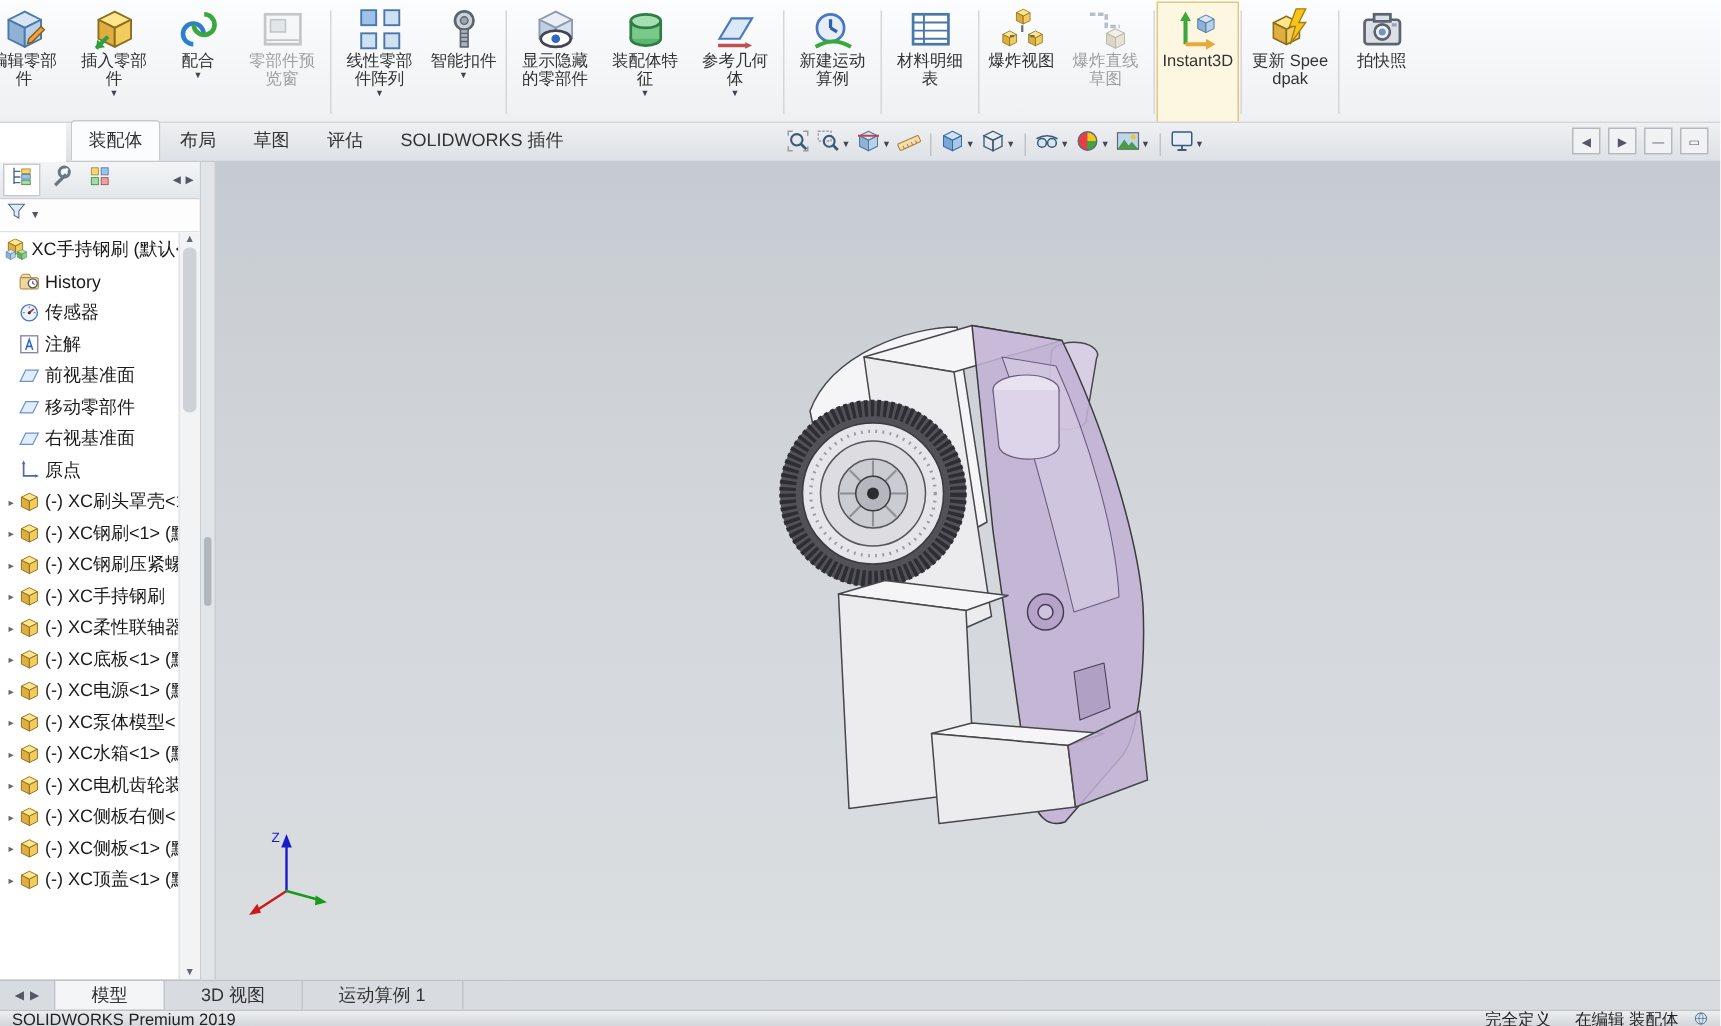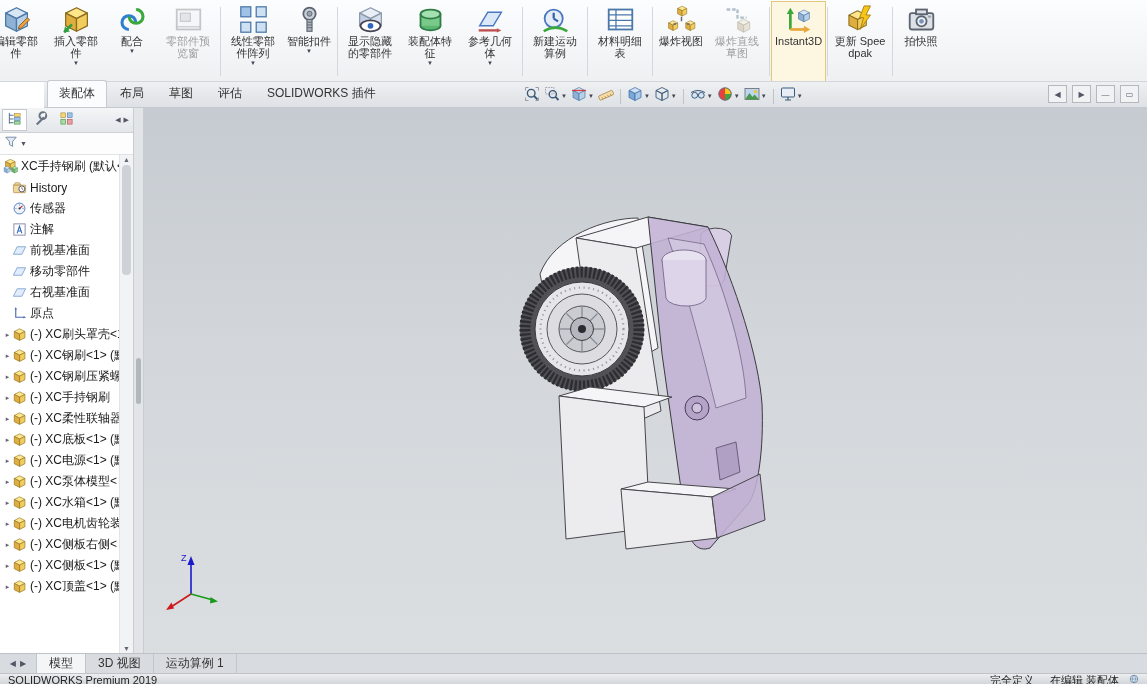--- a/index.html
+++ b/index.html
@@ -80,21 +80,21 @@
   .f-body{fill:var(--model-body,#f5f5f7);}
   .f-body2{fill:var(--model-body2,#ececef);}
   .f-panel{fill:var(--model-panel,#c2b2d4);}
   .f-panel-lt{fill:var(--model-panel-lt,#d8cfe4);}
 
   
   .bottomtabs{height:19px;flex:none;background:#d8dbdf;border-top:1px solid #bec2c7;
               display:flex;align-items:stretch;font-size:12px;color:#333;}
   .bnav{width:36px;flex:none;display:flex;align-items:center;justify-content:center;gap:4px;
         font-size:8px;color:#556;border-right:1px solid #c2c6cb;}
-  .btab{padding:0 12px;display:flex;align-items:center;border-right:1px solid #c2c6cb;white-space:nowrap;text-align:center;}
+  .btab{padding:0 24px;display:flex;align-items:center;border-right:1px solid #c2c6cb;white-space:nowrap;text-align:center;}
   .btab.active{background:#f3f5f7;}
 
   
   .statusbar{height:10px;flex:none;background:linear-gradient(#eceef0,#d3d6da);
              border-top:1px solid #bfc3c8;display:flex;align-items:flex-start;
              font-size:11px;line-height:13px;color:#222;padding:0 8px;overflow:hidden;}
   .statusbar .right{margin-left:auto;display:flex;gap:16px;align-items:flex-start;}
   .statusbar svg{width:10px;height:10px;margin-left:10px;}
 </style>
 </head>

